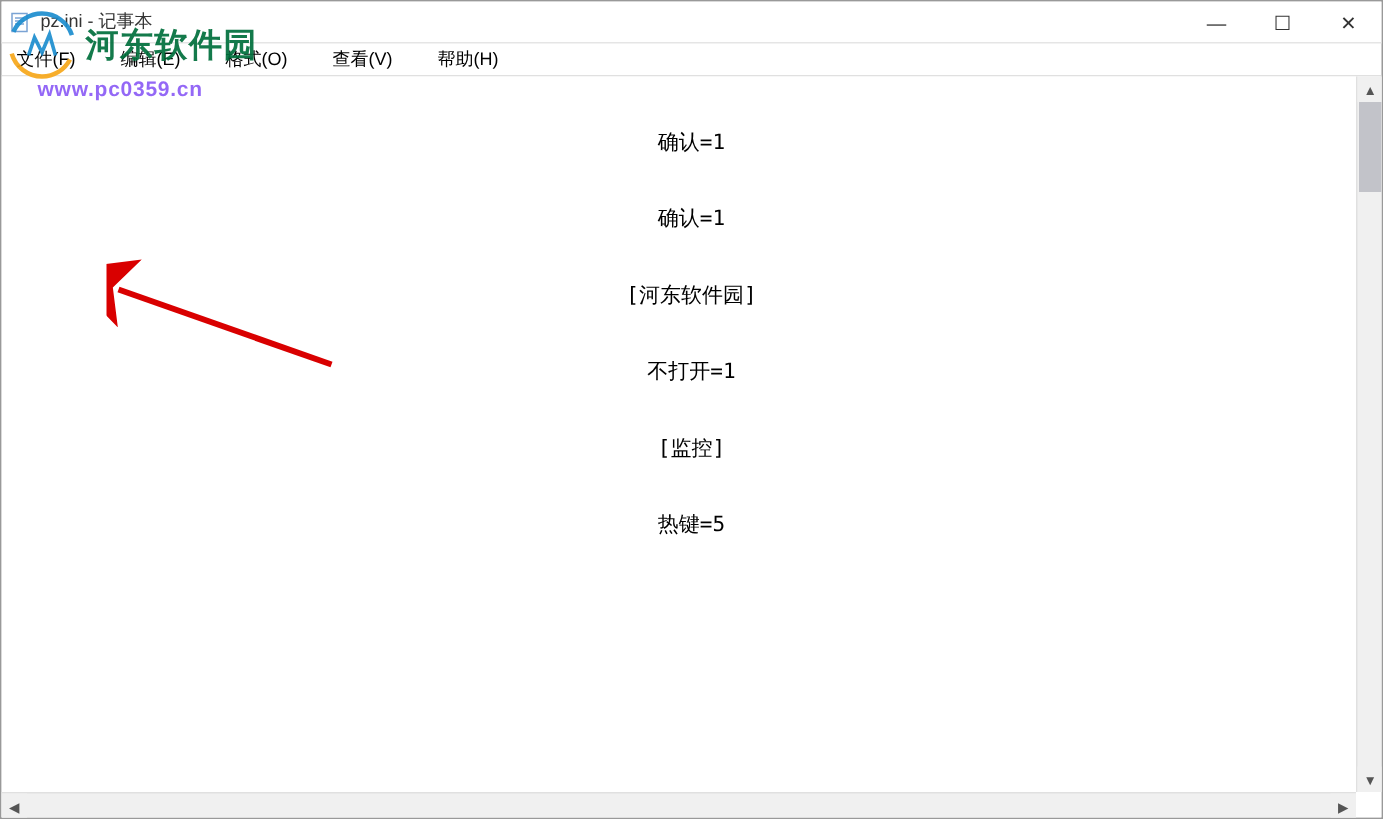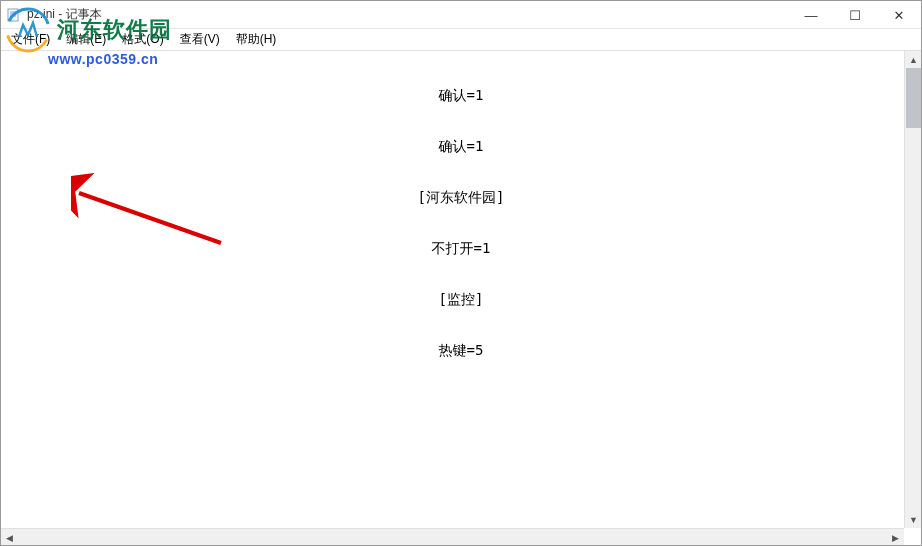--- a/index.html
+++ b/index.html
@@ -43,21 +43,21 @@
       justify-content: center;
       font-size: 13px;
       color: #333;
       cursor: pointer;
     }
     .menubar {
       height: 22px;
       display: flex;
       align-items: center;
       padding-left: 4px;
-      gap: 4px;
+      gap: 18px;
       border-bottom: 1px solid #e0e0e0;
       font-size: 12px;
     }
     .menu-item {
       padding: 2px 6px;
       color: #000;
       cursor: pointer;
     }
     .editor-area {
       position: relative;
@@ -124,21 +124,21 @@
       opacity: 0.92;
     }
     .wm-logo {
       display: flex;
       align-items: center;
       gap: 6px;
       color: #006f3c;
       font-weight: bold;
     }
     .wm-text { font-size: 22px; letter-spacing: 1px; font-family: "SimHei","Microsoft YaHei"; }
-    .wm-url { font-size: 14px; color: #1d4ed8; margin-left: 47px; margin-top: -2px; font-weight: bold; letter-spacing: 0.5px; }
+    .wm-url { font-size: 14px; color: #8b5cf6; margin-left: 24px; margin-top: -2px; font-weight: bold; letter-spacing: 0.5px; }
     .wm-circle {
       width: 46px; height: 46px;
       position: relative;
       margin-left: 4px;
     }
     .arrow-annot {
       position: absolute;
       left: 70px; top: 152px;
       z-index: 40;
       pointer-events: none;

